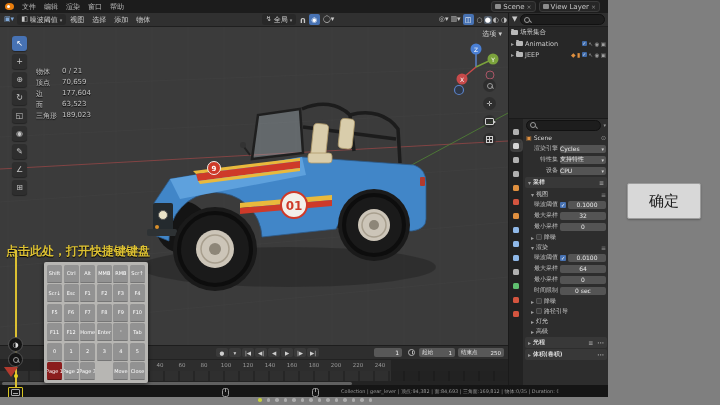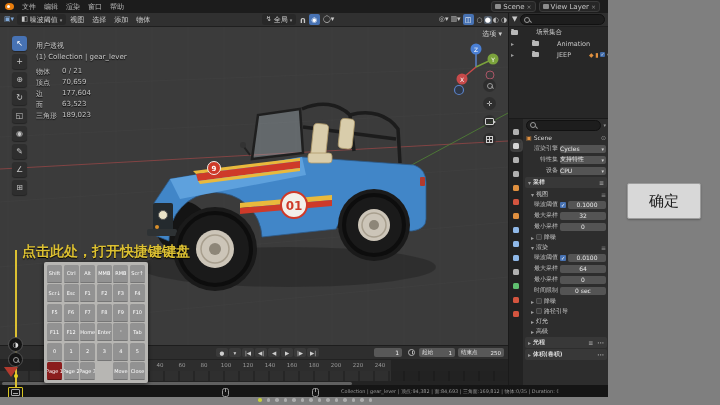--- a/index.html
+++ b/index.html
@@ -40,34 +40,34 @@
   .tool-btn.active{background:#4772b3;color:#fff;}
   #vp-options{position:absolute;right:6px;top:2px;font-size:7px;color:#d0d0d0;}
   
   #nav-stack{position:absolute;right:12px;top:52px;display:flex;flex-direction:column;gap:5px;align-items:center;}
   .nav-btn{width:13px;height:13px;border-radius:50%;background:rgba(40,40,40,.65);display:flex;align-items:center;justify-content:center;color:#cfcfcf;font-size:7px;position:relative;}
   .cam-ic{width:7px;height:5px;border:1px solid #cfcfcf;border-radius:1px;position:relative;}
   .cam-ic:after{content:"";position:absolute;right:-3px;top:0.5px;border-left:3px solid #cfcfcf;border-top:2px solid transparent;border-bottom:2px solid transparent;}
   .grid-ic{width:7px;height:7px;border:1px solid #cfcfcf;box-sizing:border-box;background:linear-gradient(#cfcfcf,#cfcfcf) 50% 0/1px 100% no-repeat,linear-gradient(#cfcfcf,#cfcfcf) 0 50%/100% 1px no-repeat;}
   .hand-ic{font-size:7px;color:#cfcfcf;}
   
-  #annotation-text{position:absolute;left:22px;top:243px;font-size:14px;font-weight:bold;color:#dcc032;text-shadow:0 1px 1px #000;z-index:30;}
+  #annotation-text{position:absolute;left:6px;top:243px;font-size:12px;font-weight:bold;color:#dcc032;text-shadow:0 1px 1px #000;z-index:30;}
   #annotation-line{position:absolute;left:15px;top:250px;width:2px;height:138px;background:#dcc032;z-index:30;}
   
   .edge-ic{position:absolute;z-index:31;width:13px;height:13px;border-radius:50%;background:#141414;border:1px solid #555;display:flex;align-items:center;justify-content:center;color:#ddd;font-size:7px;}
   #funnel-icon{position:absolute;z-index:31;left:4px;top:367px;width:0;height:0;border-left:7px solid transparent;border-right:7px solid transparent;border-top:10px solid #b23a2e;}
   #funnel-dot{position:absolute;z-index:32;left:14px;top:374px;width:4px;height:4px;background:#e8d11f;border-radius:50%;}
   
   #vkeyboard{position:absolute;left:44px;top:262px;width:104px;height:121px;background:#b7b6b3;border-radius:2px;box-shadow:0 1px 4px rgba(0,0,0,.6);padding:3px;box-sizing:border-box;display:grid;grid-template-columns:repeat(6,1fr);grid-auto-rows:1fr;gap:1.5px;z-index:25;}
   .vkey{background:#929292;border-radius:1.5px;border-bottom:1px solid #767676;color:#fff;font-size:5px;display:flex;align-items:center;justify-content:center;overflow:hidden;white-space:nowrap;}
   .vkey.red{background:#8b1d1d;border-bottom-color:#5e1010;}
   .vkey.empty{background:transparent;border:none;}
   
   #outliner{position:absolute;left:508px;top:27px;width:100px;height:91px;background:#272727;border-left:1px solid #1a1a1a;box-sizing:border-box;font-size:6.5px;color:#c6c6c6;}
-  .out-row{display:flex;align-items:center;height:11px;padding:0 2px;gap:18px;white-space:nowrap;}
+  .out-row{display:flex;align-items:center;height:11px;padding:0 2px;gap:2px;white-space:nowrap;}
   .tri{color:#9a9a9a;font-size:6px;}
   .coll-ic{width:7px;height:5px;background:#b8b8b8;border-radius:1px;position:relative;flex:none;}
   .coll-ic:before{content:"";position:absolute;left:0;top:-1.5px;width:3px;height:1.5px;background:#b8b8b8;border-radius:1px 1px 0 0;}
   .orange{color:#e0903f;font-size:6px;}
   .out-icons{margin-left:auto;display:flex;gap:1.5px;align-items:center;color:#9f9f9f;font-size:5.5px;}
   .chk{width:5px;height:5px;background:#3f6aa8;border-radius:1px;color:#fff;font-size:4.5px;line-height:5px;text-align:center;}
   
   #properties{position:absolute;left:508px;top:118px;width:100px;height:267px;background:#2d2d2d;border-left:1px solid #1a1a1a;border-top:1px solid #1a1a1a;box-sizing:border-box;}
   #prop-tabs{position:absolute;left:0;top:0;width:14px;height:100%;background:#222;display:flex;flex-direction:column;align-items:center;padding-top:8px;gap:5px;box-sizing:border-box;}
   .ptab{width:9px;height:9px;border-radius:2px;display:flex;align-items:center;justify-content:center;}
@@ -278,24 +278,20 @@
         <div class="tool-btn">+</div>
         <div class="tool-btn">⊕</div>
         <div class="tool-btn">↻</div>
         <div class="tool-btn">◱</div>
         <div class="tool-btn">◉</div>
         <div class="tool-btn">✎</div>
         <div class="tool-btn">∠</div>
         <div class="tool-btn">⊞</div>
       </div>
 
-    <div id="vp-info">
-      <div>用户透视</div>
-      <div>(1) Collection | gear_lever</div>
-    </div>
     <div id="vp-stats">
         <div class="srow">
           <span class="sl">物体</span>
           <span class="sv">0 / 21</span>
         </div>
         <div class="srow">
           <span class="sl">顶点</span>
           <span class="sv">70,659</span>
         </div>
         <div class="srow">

